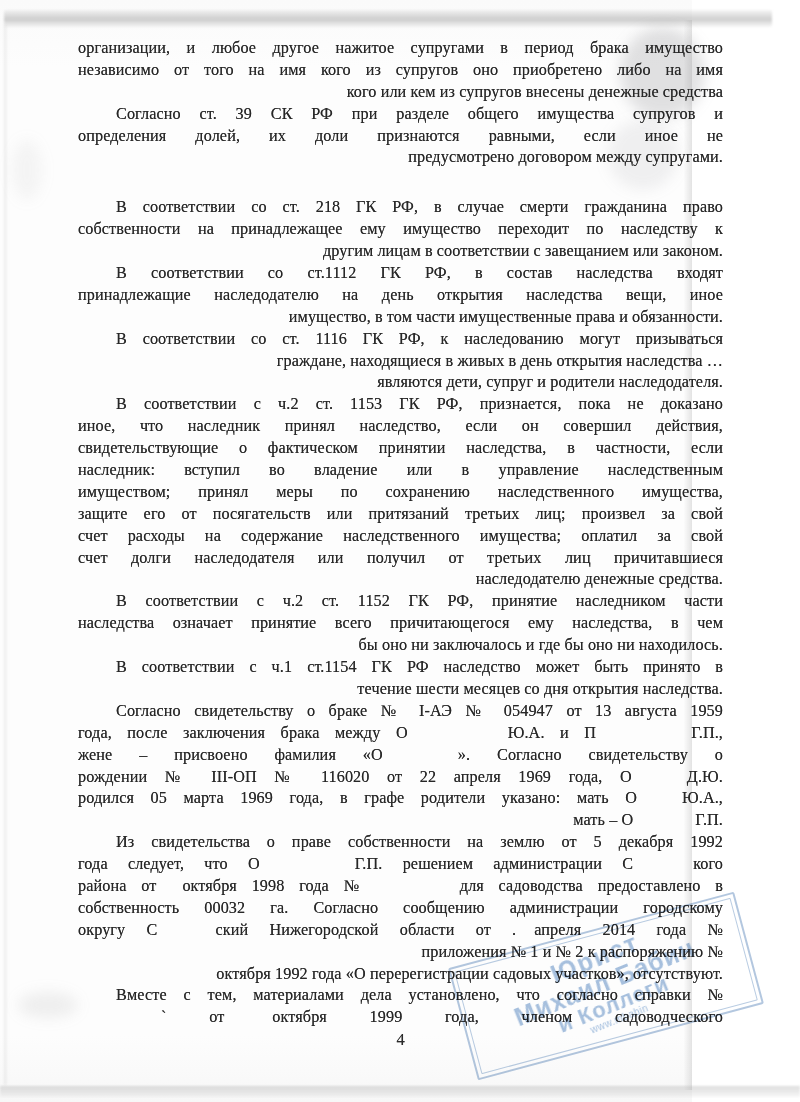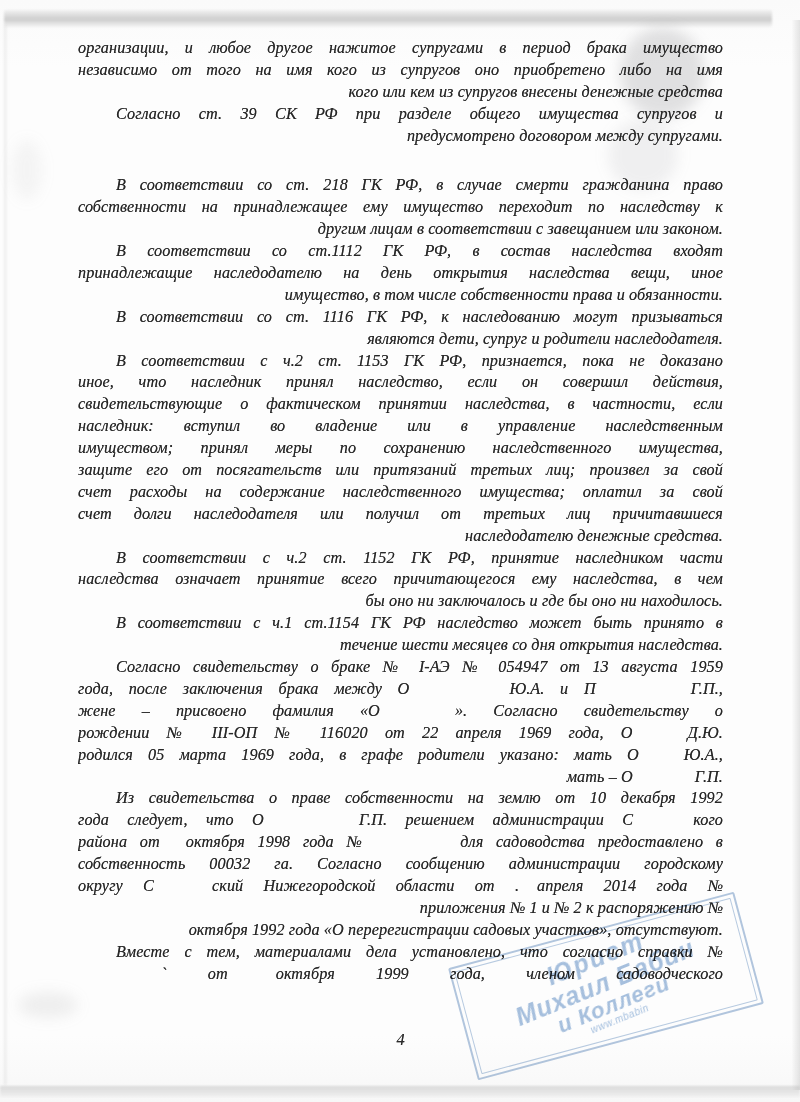--- a/index.html
+++ b/index.html
@@ -2,23 +2,22 @@
 <html><head>
 <meta charset="utf-8">
 <style>
   html,body{margin:0;padding:0;}
   body{
     width:800px;height:1102px;position:relative;overflow:hidden;
     background:#ffffff;
     font-family:"Liberation Serif","DejaVu Serif",serif;
   }
   .scan-page{
-    position:absolute;left:0;top:0;width:800px;height:1102px;
+    position:absolute;left:0;top:0;width:692px;height:1102px;
     background:linear-gradient(180deg,#fafafa 0%,#fdfdfd 6%,#fdfdfd 94%,#f7f7f7 100%);
-    font-style:italic;
   }
   
   .band-top{
     position:absolute;left:4px;top:10px;width:768px;height:17px;
     background:linear-gradient(180deg,rgba(190,190,190,.15),rgba(150,150,150,.45) 55%,rgba(200,200,200,.12));
     filter:blur(1.2px);border-radius:2px;
   }
   .band-bottom{
     position:absolute;left:0;top:1086px;width:800px;height:11px;
     background:linear-gradient(180deg,rgba(160,160,160,.35),rgba(200,200,200,.15));
@@ -96,28 +95,30 @@
   <div class="smudge smudge-a"></div>
   <div class="smudge smudge-b"></div>
   <div class="smudge smudge-c"></div>
   <div class="smudge smudge-d"></div>
 
   <div class="doc-body">
       <div class="tline just">организации, и любое другое нажитое супругами в период брака имущество</div>
       <div class="tline just">независимо от того на имя кого из супругов оно приобретено либо на имя</div>
       <div class="tline left">кого или кем из супругов внесены денежные средства</div>
       <div class="tline just" style="text-indent: 38px;">Согласно ст. 39 СК РФ при разделе общего имущества супругов и</div>
+      <div class="tline just">определения долей, их доли признаются равными, если иное не</div>
       <div class="tline left">предусмотрено договором между супругами.</div>
       <div class="tline just" style="text-indent: 38px; margin-top: 28px;">В соответствии со ст. 218 ГК РФ, в случае смерти гражданина право</div>
       <div class="tline just">собственности на принадлежащее ему имущество переходит по наследству к</div>
       <div class="tline left">другим лицам в соответствии с завещанием или законом.</div>
       <div class="tline just" style="text-indent: 38px;">В соответствии со ст.1112 ГК РФ, в состав наследства входят</div>
       <div class="tline just">принадлежащие наследодателю на день открытия наследства вещи, иное</div>
-      <div class="tline left">имущество, в том числе собственности права и обязанности.</div>
+      <div class="tline left">имущество, в том части имущественные права и обязанности.</div>
       <div class="tline just" style="text-indent: 38px;">В соответствии со ст. 1116 ГК РФ, к наследованию могут призываться</div>
+      <div class="tline left">граждане, находящиеся в живых в день открытия наследства …</div>
       <div class="tline left">являются дети, супруг и родители наследодателя.</div>
       <div class="tline just" style="text-indent: 38px;">В соответствии с ч.2 ст. 1153 ГК РФ, признается, пока не доказано</div>
       <div class="tline just">иное, что наследник принял наследство, если он совершил действия,</div>
       <div class="tline just">свидетельствующие о фактическом принятии наследства, в частности,  если</div>
       <div class="tline just">наследник: вступил во владение или в управление наследственным</div>
       <div class="tline just">имуществом; принял меры по сохранению наследственного имущества,</div>
       <div class="tline just">защите его от посягательств или притязаний третьих лиц; произвел за свой</div>
       <div class="tline just">счет расходы на содержание наследственного имущества; оплатил за свой</div>
       <div class="tline just">счет долги наследодателя или получил от третьих лиц причитавшиеся</div>
       <div class="tline left">наследодателю денежные средства.</div>
@@ -125,21 +126,21 @@
       <div class="tline just">наследства означает принятие всего причитающегося ему наследства, в чем</div>
       <div class="tline left">бы оно ни заключалось и где бы оно ни находилось.</div>
       <div class="tline just" style="text-indent: 38px;">В соответствии с ч.1 ст.1154 ГК РФ  наследство может быть принято в</div>
       <div class="tline left">течение шести месяцев со дня открытия наследства.</div>
       <div class="tline just" style="text-indent: 38px;">Согласно свидетельству о браке № I-АЭ № 054947 от 13 августа 1959</div>
       <div class="tline just">года, после заключения брака между О<span class="gap" style="width: 100px;"></span>Ю.А. и П<span class="gap" style="width: 95px;"></span>Г.П.,</div>
       <div class="tline just">жене – присвоено фамилия «О<span class="gap" style="width: 75px;"></span>». Согласно свидетельству о</div>
       <div class="tline just">рождении № III-ОП № 116020 от 22 апреля 1969 года, О<span class="gap" style="width: 55px;"></span>Д.Ю.</div>
       <div class="tline just">родился 05 марта 1969 года, в графе родители указано: мать О<span class="gap" style="width: 45px;"></span>Ю.А.,</div>
       <div class="tline left">мать – О<span class="gap" style="width: 62px;"></span>Г.П.</div>
-      <div class="tline just" style="text-indent: 38px;">Из свидетельства о праве собственности на землю от 10 декабря 1992</div>
+      <div class="tline just" style="text-indent: 38px;">Из свидетельства о праве собственности на землю от 5 декабря 1992</div>
       <div class="tline just">года следует, что О<span class="gap" style="width: 95px;"></span>Г.П. решением администрации С<span class="gap" style="width: 60px;"></span>кого</div>
       <div class="tline just">района от<span class="gap" style="width: 26px;"></span>октября 1998 года №<span class="gap" style="width: 90px;"></span>для садоводства предоставлено в</div>
       <div class="tline just">собственность 00032 га. Согласно сообщению администрации городскому</div>
       <div class="tline just">округу  С<span class="gap" style="width: 58px;"></span>ский Нижегородской области от .<span class="gap" style="width: 18px;"></span>апреля 2014 года №</div>
       <div class="tline left" style="margin-left: 67px;">приложения  №  1  и  №  2  к  распоряжению   №</div>
       <div class="tline left">октября 1992 года «О перерегистрации садовых участков», отсутствуют.</div>
       <div class="tline just" style="text-indent: 38px;">Вместе с тем, материалами дела  установлено, что согласно справки №</div>
       <div class="tline just" style="margin-left: 83px;">` от<span class="gap" style="width: 48px;"></span>октября  1999  года,  членом  садоводческого</div>
     </div>
 

